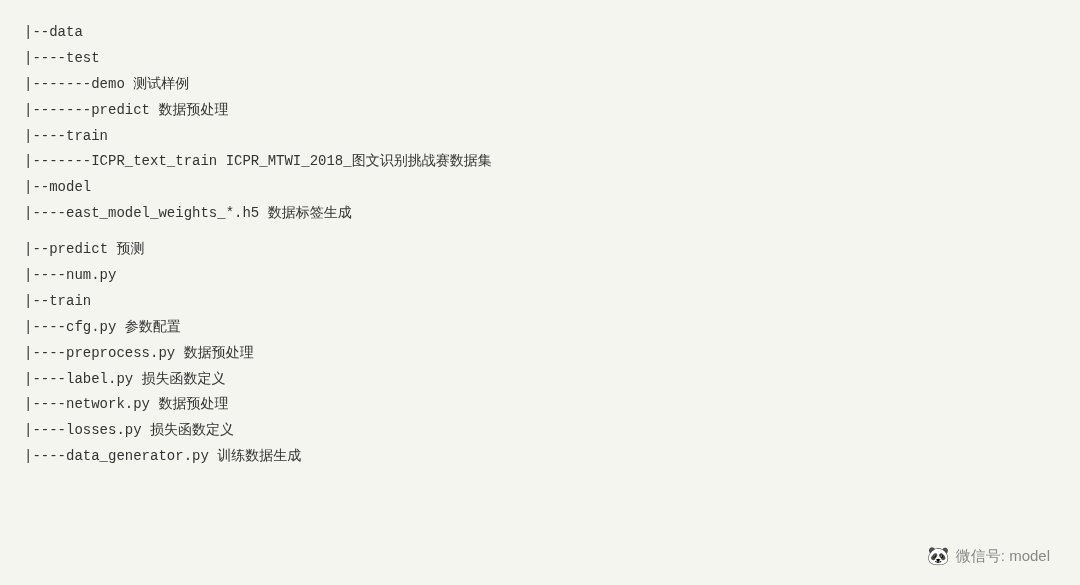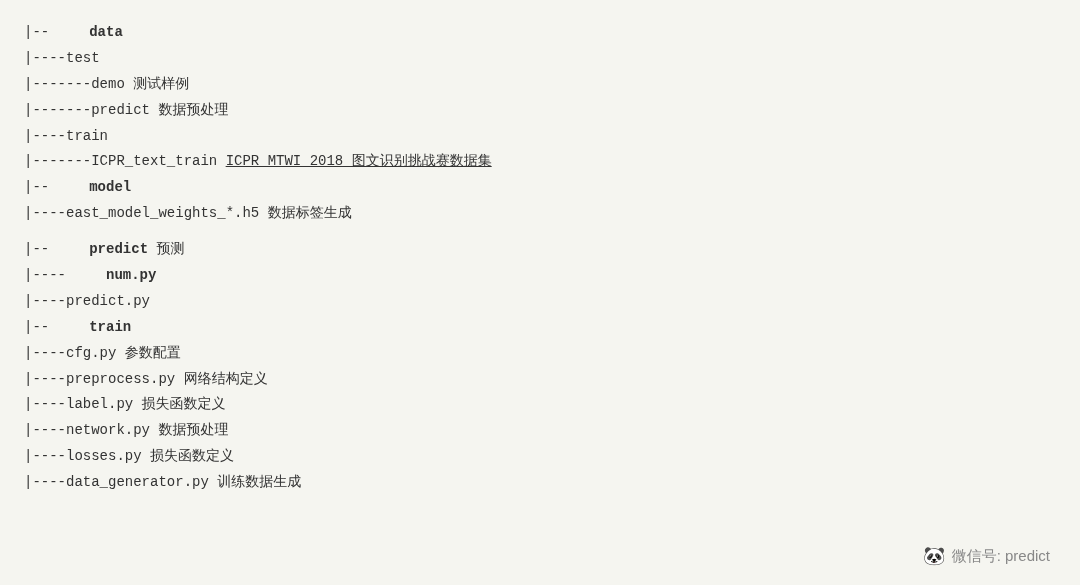--- a/index.html
+++ b/index.html
@@ -14,25 +14,23 @@
       color: #333;
       padding: 20px 24px;
       width: 1080px;
       min-height: 585px;
     }
     .line {
       line-height: 1.85;
       white-space: pre;
     }
     .bold {
-      font-weight: bold;
-      margin-left: 40px;
+      font-weight: normal;
     }
     .underline {
-      text-decoration: underline;
     }
     .spacer {
       height: 10px;
     }
     .watermark {
       position: fixed;
       bottom: 18px;
       right: 30px;
       color: #888;
       font-family: Arial, sans-serif;
@@ -50,26 +48,25 @@
     <div class="line"><span>|----test</span></div>
     <div class="line"><span>|-------demo 测试样例</span></div>
     <div class="line"><span>|-------predict 数据预处理</span></div>
     <div class="line"><span>|----train</span></div>
     <div class="line"><span>|-------ICPR_text_train </span><span class="underline">ICPR_MTWI_2018_图文识别挑战赛数据集</span></div>
     <div class="line"><span>|--</span><span class="bold">model</span><span></span></div>
     <div class="line"><span>|----east_model_weights_*.h5 数据标签生成</span></div>
     <div class="spacer"></div>
     <div class="line"><span>|--</span><span class="bold">predict</span><span> 预测</span></div>
     <div class="line"><span>|----</span><span class="bold">num.py</span></div>
-    <div class="line"><span>|----predict.py</span></div>
     <div class="line"><span>|--</span><span class="bold">train</span><span></span></div>
     <div class="line"><span>|----cfg.py 参数配置</span></div>
-    <div class="line"><span>|----preprocess.py 网络结构定义</span></div>
+    <div class="line"><span>|----preprocess.py 数据预处理</span></div>
     <div class="line"><span>|----label.py 损失函数定义</span></div>
     <div class="line"><span>|----network.py 数据预处理</span></div>
     <div class="line"><span>|----losses.py 损失函数定义</span></div>
     <div class="line"><span>|----data_generator.py 训练数据生成</span></div>
   </div>
 
 <div class="watermark">
   <span style="font-size:18px;">🐼</span>
-  <span>微信号: predict</span>
+  <span>微信号: model</span>
 </div>
 
 </body></html>

